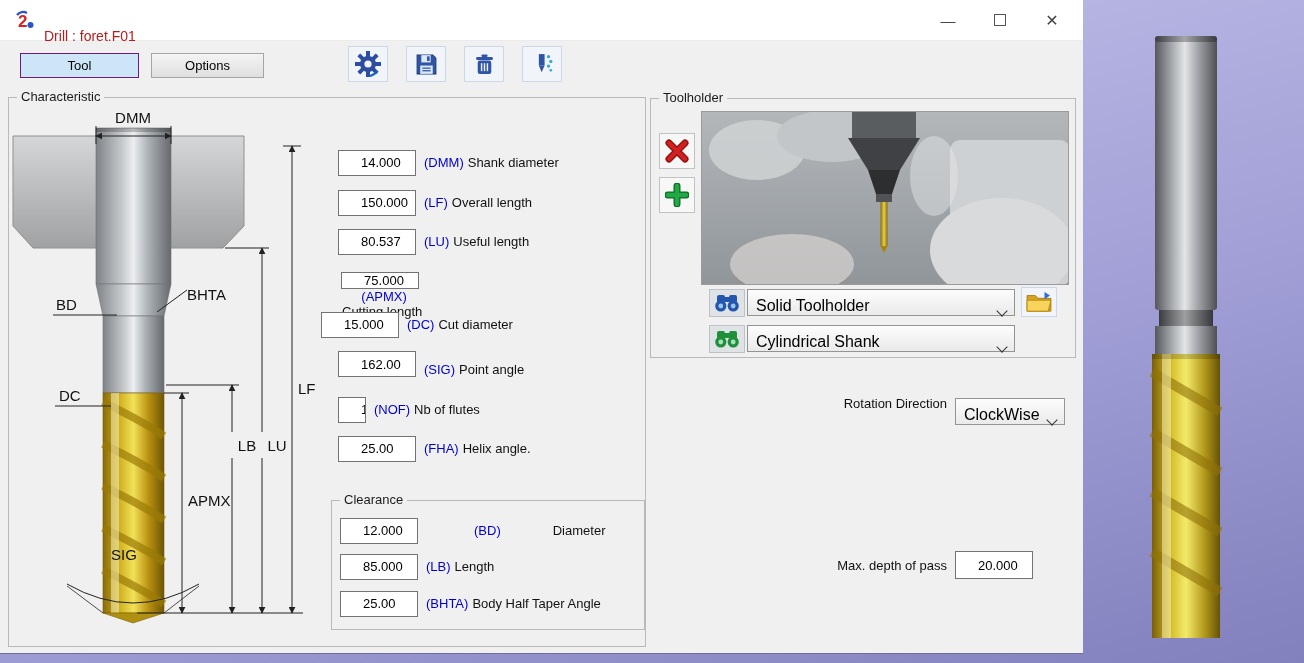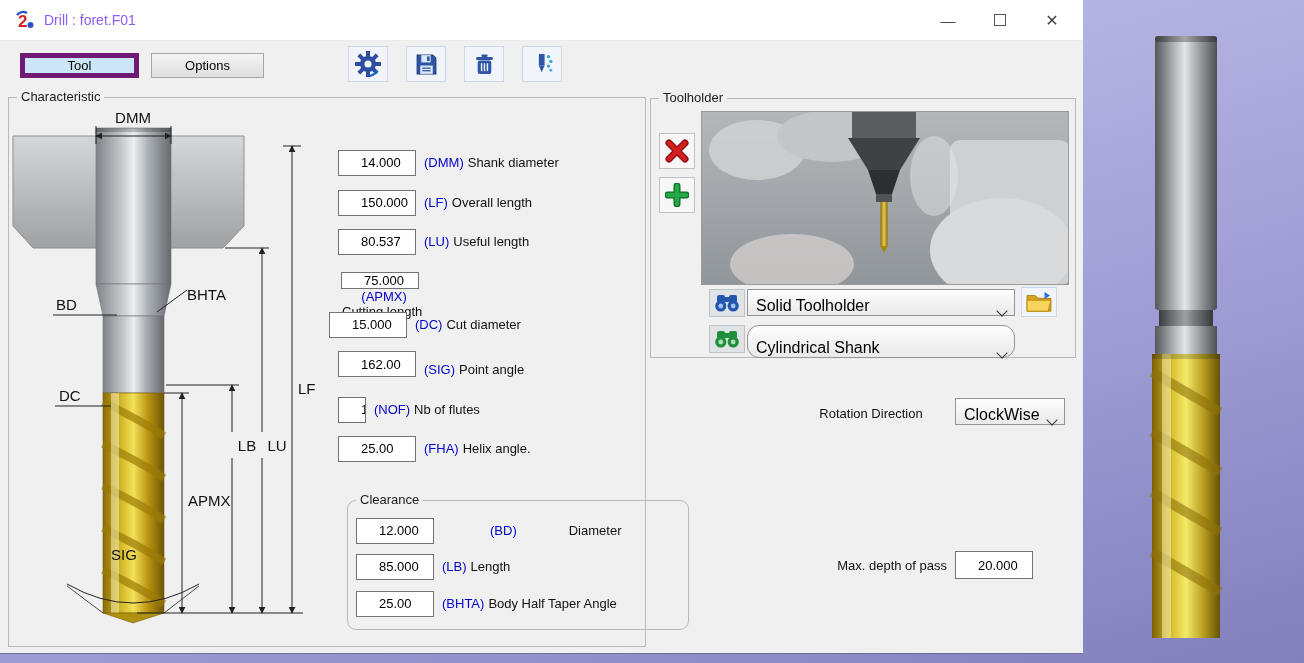--- a/index.html
+++ b/index.html
@@ -8,32 +8,32 @@
     font-family:"Liberation Sans",sans-serif;
     background:linear-gradient(150deg,#b4b2e0 0%,#9e9cd4 45%,#8280bd 100%);
   }
   .stage{position:relative;width:1304px;height:663px;}
 
   
   .window{position:absolute;left:0;top:0;width:1083px;height:653px;background:#f0f0f0;
     box-shadow:0 0 0 1px #6f6da0;box-sizing:border-box;}
   .titlebar{position:absolute;left:0;top:0;width:100%;height:40px;background:#ffffff;border-bottom:1px solid #ebebeb;}
   .app-icon{position:absolute;left:13px;top:9px;width:22px;height:22px;}
-  .title-text{position:absolute;left:44px;top:12px;font-size:14px;color:#8b5cf6;white-space:nowrap;}
+  .title-text{position:absolute;left:44px;top:28px;font-size:14px;color:#b91c1c;white-space:nowrap;}
   .win-btn{position:absolute;top:0;width:46px;height:40px;display:flex;align-items:center;justify-content:center;
     color:#444;font-size:15px;cursor:default;}
   .btn-min{right:112px;}
   .btn-max{right:60px;}
   .btn-close{right:8px;font-size:16px;}
   .max-box{width:10px;height:10px;border:1px solid #555;}
 
   
   .tab{position:absolute;top:53px;height:25px;display:flex;align-items:center;justify-content:center;
     font-size:13px;color:#000;box-sizing:border-box;cursor:pointer;}
-  .tab-tool{left:20px;width:119px;background:#cde6f7;border:5px solid #701a75;}
+  .tab-tool{left:20px;width:119px;background:#cde6f7;border:1px solid #701a75;}
   .tab-options{left:151px;width:113px;background:linear-gradient(#f4f4f4,#dfdfdf);border:1px solid #a5a5a5;}
 
   
   .tb-btn{position:absolute;top:46px;width:40px;height:36px;background:#f1f5fa;border:1px solid #ccd8e8;
     display:flex;align-items:center;justify-content:center;cursor:pointer;box-sizing:border-box;}
 
   
   .groupbox{position:absolute;border:1px solid #b9b9b9;box-sizing:border-box;}
   .group-label{position:absolute;top:-9px;left:8px;background:#f0f0f0;padding:0 4px;font-size:13px;color:#1a1a1a;white-space:nowrap;}
 
@@ -242,42 +242,42 @@
       <div class="row" style="left:329px;top:130px;">
         <input class="num" type="text" value="80.537" style="">
         <span class="code">(LU)</span>
         <span class="flabel">Useful length</span>
       </div>
       <div class="row" style="left:329px;top:174px;flex-direction:column;">
         <input class="num" type="text" value="75.000" style="">
         <span class="code b">(APMX)</span>
         <span class="flabel">Cutting length</span>
       </div>
-      <div class="row" style="left:320px;top:213px;justify-content:flex-end;">
+      <div class="row" style="left:312px;top:213px;justify-content:flex-end;">
         <input class="num" type="text" value="15.000" style="">
         <span class="code">(DC)</span>
         <span class="flabel">Cut diameter</span>
       </div>
       <div class="row" style="left:329px;top:252px;align-items:flex-end;">
         <input class="num" type="text" value="162.00" style="">
         <span class="code b">(SIG)</span>
         <span class="flabel">Point angle</span>
       </div>
       <div class="row" style="left:329px;top:298px;">
         <input class="num nof" type="text" value="1" style="">
         <span class="code">(NOF)</span>
         <span class="flabel">Nb of flutes</span>
       </div>
       <div class="row" style="left:329px;top:337px;">
         <input class="num" type="text" value="25.00" style="">
         <span class="code">(FHA)</span>
         <span class="flabel">Helix angle.</span>
       </div>
 
-      <div class="groupbox" style="left:338px;top:402px;width:342px;height:130px;border-radius:9px;">
+      <div class="groupbox" style="left:322px;top:402px;width:314px;height:130px;">
         <span class="group-label">Clearance</span>
         <div class="row" style="left:8px;top:16px;gap:48px;">
           <input class="num" type="text" value="12.000" style="">
           <span class="code">(BD)</span>
           <span class="flabel">Diameter</span>
         </div>
         <div class="row" style="left:8px;top:52px;">
           <input class="num" type="text" value="85.000" style="">
           <span class="code">(LB)</span>
           <span class="flabel">Length</span>
@@ -362,27 +362,27 @@
         <svg width="26" height="20" viewBox="0 0 26 20">
           <rect x="3" y="2" width="8" height="8" rx="2" fill="#1f8f3c"></rect>
           <rect x="15" y="2" width="8" height="8" rx="2" fill="#1f8f3c"></rect>
           <rect x="10.5" y="4" width="5" height="5" fill="#1f8f3c"></rect>
           <circle cx="6.8" cy="13" r="5.6" fill="#1f8f3c"></circle>
           <circle cx="19.2" cy="13" r="5.6" fill="#1f8f3c"></circle>
           <circle cx="6.8" cy="13" r="2.4" fill="#a8e0b8"></circle>
           <circle cx="19.2" cy="13" r="2.4" fill="#a8e0b8"></circle>
         </svg>
       </div>
-      <div class="dropdown" style="left:96px;top:226px;width:268px;height:33px;border-radius:12px;">
+      <div class="dropdown" style="left:96px;top:226px;width:268px;height:27px;">
         <span>Cylindrical Shank</span>
         <span class="chev"></span>
       </div>
     </div>
 
-    <div class="static-label right-align" style="left:795px;top:406px;width:152px;text-align:center;">Rotation Direction</div>
+    <div class="static-label right-align" style="left:795px;top:396px;width:152px;">Rotation Direction</div>
     <div class="dropdown" style="left:955px;top:398px;width:110px;height:27px;">
       <span>ClockWise</span>
       <span class="chev"></span>
     </div>
 
     <div class="static-label right-align" style="left:795px;top:558px;width:152px;">Max. depth of pass</div>
     <input class="num" type="text" style="position: absolute; left: 955px; top: 551px; width: 78px; height: 28px;" value="20.000">
   </div>
 
   <div class="viewport">

